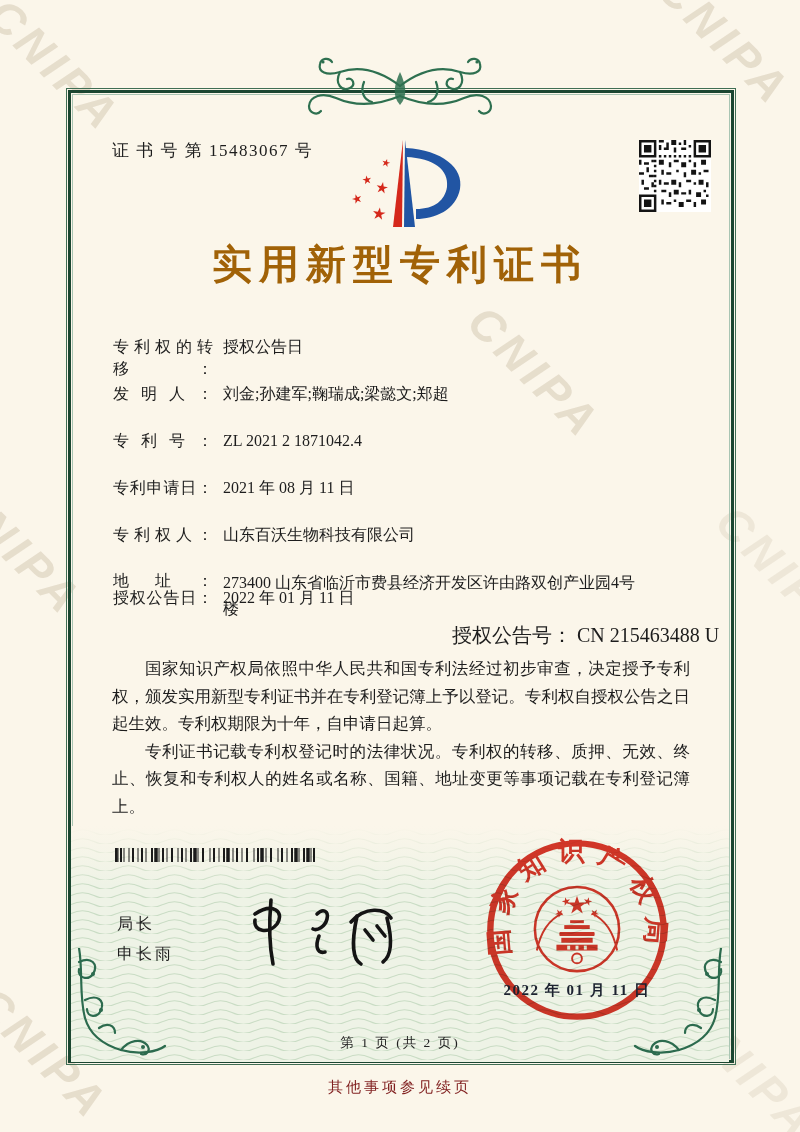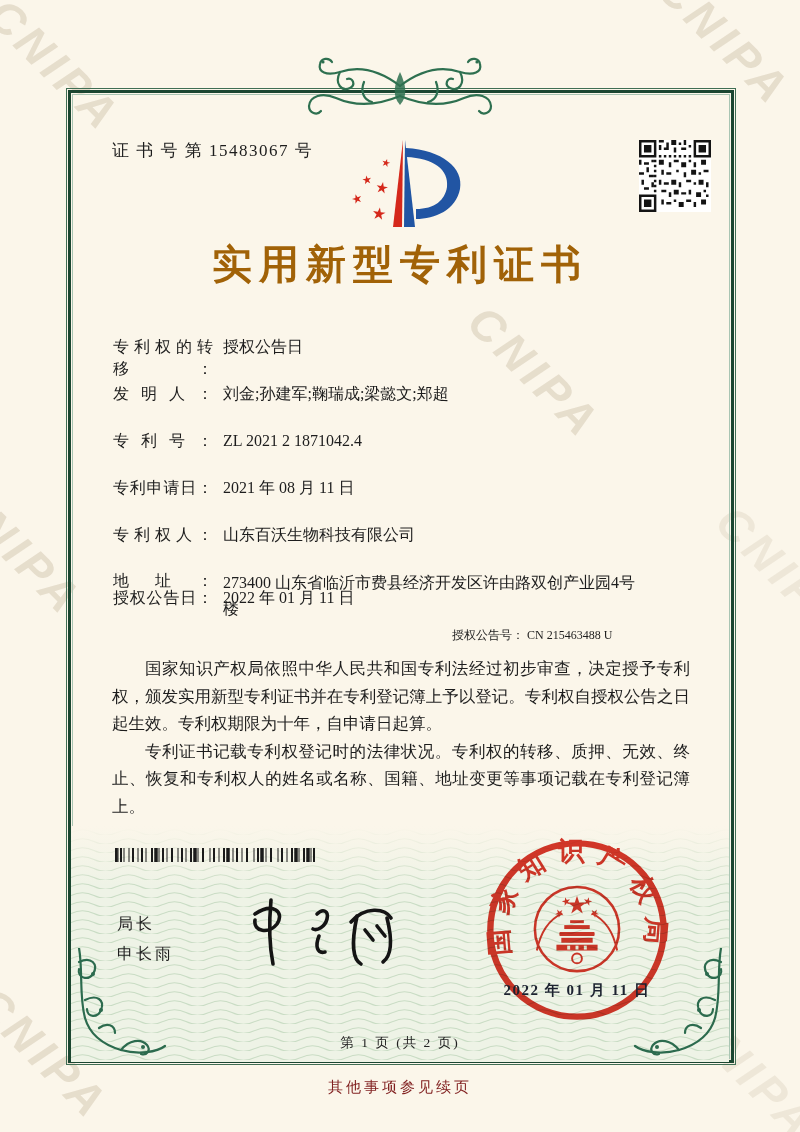--- a/index.html
+++ b/index.html
@@ -16,21 +16,21 @@
   .frame-in{position:absolute;inset:1px;border:1px solid #a9c5b3;}
   #certno{position:absolute;left:112px;top:139px;font-size:17px;letter-spacing:1.5px;z-index:2;}
   #logo{position:absolute;left:336px;top:130px;z-index:2;}
   #qr{position:absolute;left:639px;top:140px;z-index:2;}
   #title{position:absolute;left:0;top:237px;width:100%;text-align:center;
          font-size:40px;font-weight:700;letter-spacing:7px;z-index:2;color:#a16207;}
   .row{position:absolute;left:113px;font-size:16px;z-index:2;display:flex;align-items:flex-start;line-height:22px;}
   .flabel{display:inline-block;width:100px;text-align:justify;text-align-last:justify;flex:none;}
   .fval{margin-left:10px;white-space:nowrap;}
   .fval.addr{width:412px;white-space:normal;line-height:26px;}
-  #row7b{position:absolute;left:452px;top:624px;font-size:12px;z-index:2;line-height:22px;}
+  #row7b{position:absolute;left:452px;top:624px;font-size:20px;z-index:2;line-height:22px;}
   #paras{position:absolute;left:112px;top:655px;width:578px;font-size:16.5px;line-height:27.5px;
          text-align:justify;z-index:2;}
   #paras p{margin:0;text-indent:2em;}
   
   #band{position:absolute;left:71px;top:826px;width:658px;height:236px;z-index:1;}
   #band-fade{position:absolute;left:71px;top:826px;width:658px;height:60px;z-index:1;
              background:linear-gradient(#fbf6ea,rgba(251,246,234,0));}
   #barcode{position:absolute;left:115px;top:848px;z-index:2;}
   #officer-title{position:absolute;left:117px;top:914px;font-size:16px;letter-spacing:3px;z-index:2;}
   #officer-name{position:absolute;left:117px;top:944px;font-size:16px;letter-spacing:3px;z-index:2;}

